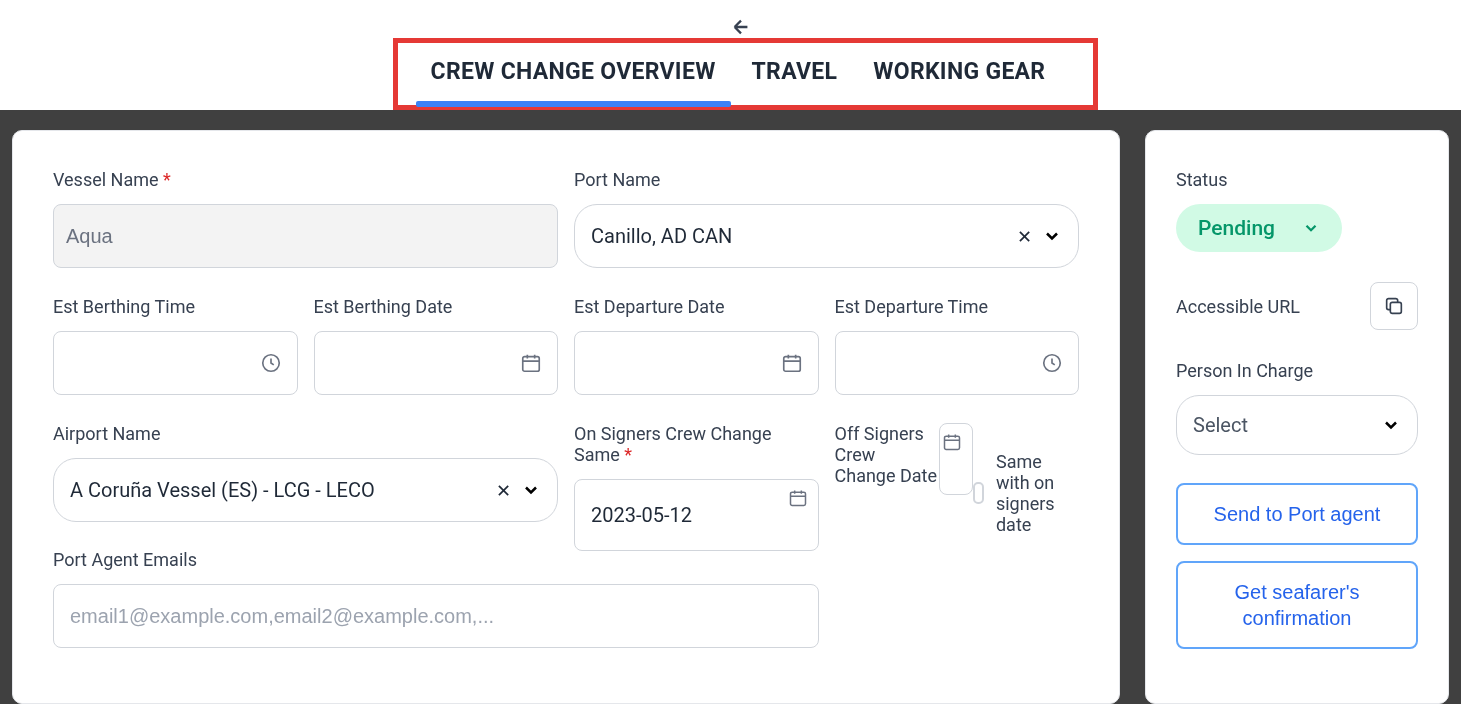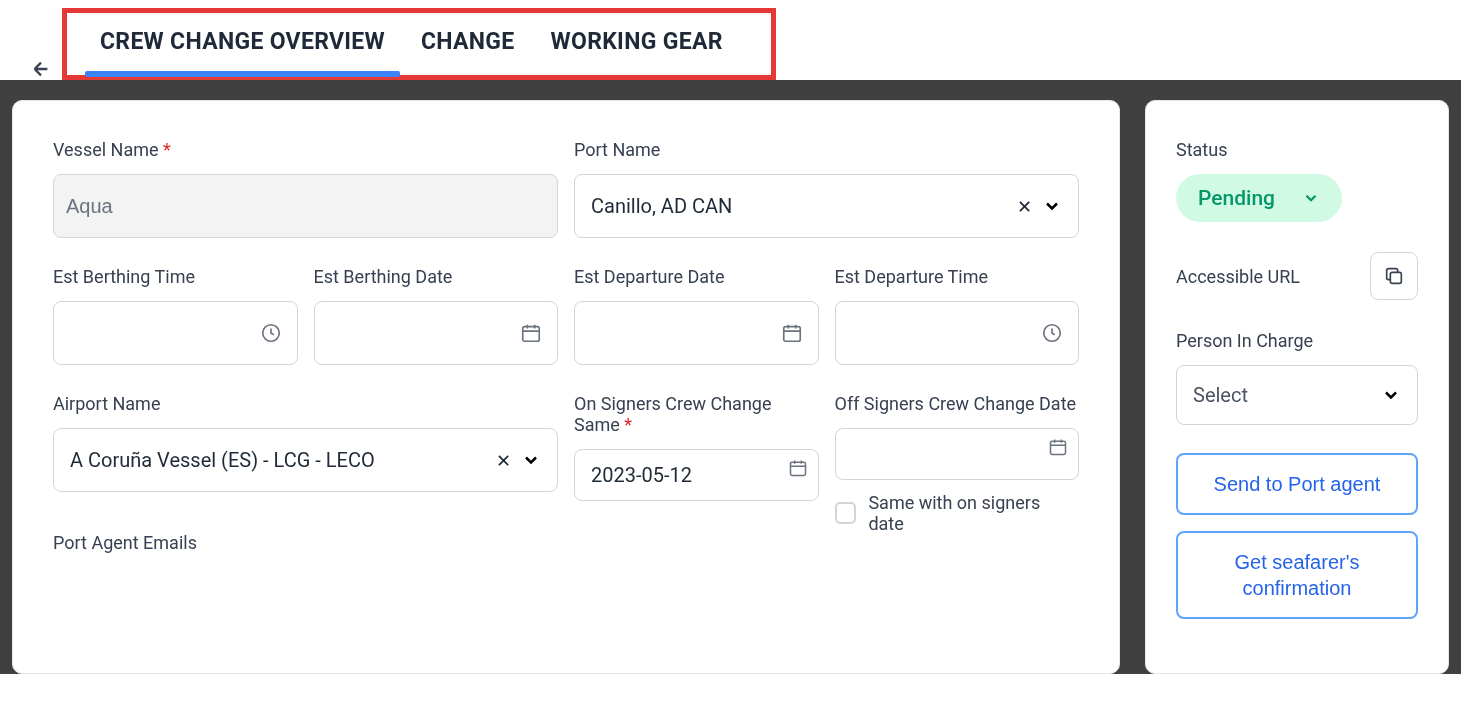--- a/index.html
+++ b/index.html
@@ -10,22 +10,23 @@
     body {
       font-family: -apple-system, BlinkMacSystemFont, "Segoe UI", Roboto, "Helvetica Neue", Arial, sans-serif;
       background: #ffffff;
       color: #1f2937;
       width: 1461px;
       height: 716px;
       overflow: hidden;
     }
     .header {
       display: flex;
-      align-items: flex-end;
-      padding: 8px 0 0 30px;
+      align-items: center;
+      padding: 16px 0 0 30px;
+      flex-direction: column;
     }
     .back-arrow {
       font-size: 24px;
       color: #374151;
       cursor: pointer;
       margin-right: 10px;
     }
     .tabs-container {
       border: 5px solid #e53935;
       display: flex;
@@ -109,20 +110,21 @@
       background: #f3f3f3;
       color: #6b7280;
       padding-left: 12px;
     }
     .input::placeholder {
       color: #9ca3af;
     }
     .select-box {
       justify-content: space-between;
       cursor: pointer;
+      border-radius: 23px;
     }
     .select-text {
       flex: 1;
       overflow: hidden;
       text-overflow: ellipsis;
       white-space: nowrap;
     }
     .select-icons {
       display: flex;
       align-items: center;
@@ -152,21 +154,21 @@
       pointer-events: none;
     }
     .icon-top-right {
       position: absolute;
       right: 10px;
       top: 8px;
       color: #6b7280;
       pointer-events: none;
     }
     .date-input-top {
-      height: 52px;
+      height: 72px;
       border: 1px solid #d1d5db;
       border-radius: 8px;
       position: relative;
       padding: 0 16px;
       font-size: 20px;
       color: #1f2937;
       background: #ffffff;
       display: flex;
       align-items: center;
     }
@@ -246,36 +248,36 @@
       cursor: pointer;
       text-align: center;
       margin-bottom: 16px;
       line-height: 1.3;
     }
     .port-agent-emails-wrap {
       grid-column: 1 / span 3;
     }
     .off-signers-stack {
       display: flex;
-      flex-direction: column;
+      flex-direction: row;
     }
     svg { display: block; }
   </style>
 </head>
 <body>
 
 <div class="header">
   <span class="back-arrow">
     <svg width="22" height="22" viewBox="0 0 24 24" fill="none" stroke="currentColor" stroke-width="2.5">
         <path d="M19 12H5M5 12l7-7M5 12l7 7"></path>
       </svg>
   </span>
   <div class="tabs-container">
     <div class="tab active">CREW CHANGE OVERVIEW</div>
-    <div class="tab">CHANGE</div>
+    <div class="tab">TRAVEL</div>
     <div class="tab">WORKING GEAR</div>
   </div>
 </div>
 
 <div class="content-area">
 
   <div class="main-form">
     <div class="form-grid">
 
       <div class="form-group span-2">
@@ -389,20 +391,21 @@
           </span>
         </div>
         <div class="checkbox-row">
           <div class="checkbox"></div>
           <span class="checkbox-label">Same with on signers date</span>
         </div>
       </div>
 
       <div class="form-group port-agent-emails-wrap" style="margin-top:-30px;">
         <label class="label">Port Agent Emails</label>
+        <input class="input" type="text" placeholder="email1@example.com,email2@example.com,..." style="">
       </div>
 
     </div>
   </div>
 
   <div class="sidebar">
     <div class="sidebar-label">Status</div>
     <div class="status-pill">
       <span>Pending</span>
       <span class="chevron-down">

